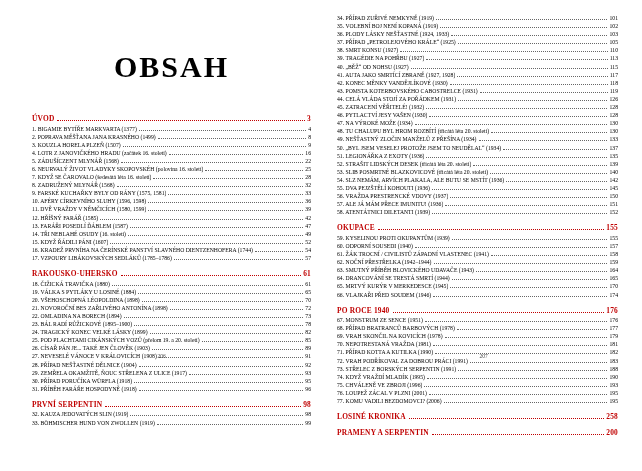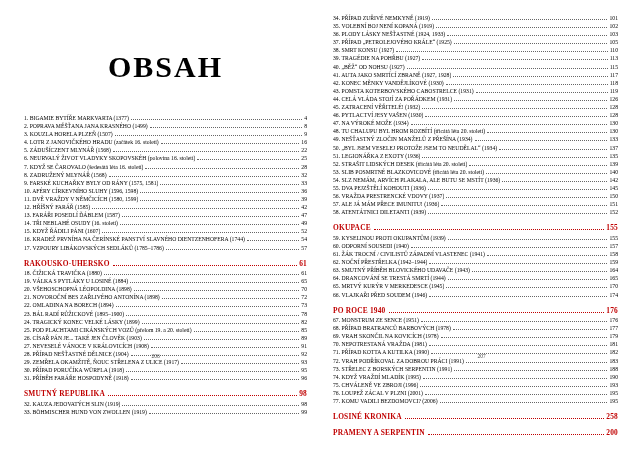--- a/index.html
+++ b/index.html
@@ -17,20 +17,21 @@
     position: relative;
     width: 642px;
     height: 471px;
     box-sizing: border-box;
   }
   .spread {
     display: flex;
     width: 642px;
     height: 365px;
     box-sizing: border-box;
+    padding-left: 8px;
   }
   .col {
     box-sizing: border-box;
     position: relative;
   }
   .col-left {
     width: 321px;
     padding: 14px 14px 0 24px;
   }
   .col-right {
@@ -109,20 +110,27 @@
 </style>
 </head>
 <body>
 
 <div class="page">
   <div class="spread">
 
     <div class="col col-left">
       <div class="obsah-title">OBSAH</div>
 
+      <div class="section">
+        <div class="head-row">
+          <span class="label">ÚVOD</span>
+          <span class="dots"></span>
+          <span class="pg">3</span>
+        </div>
+      </div>
 
       <div class="section">
         <div class="entry">
             <span class="label">1. BIGAMIE BYTÍŘE MARKVARTA (1377)</span>
             <span class="dots"></span>
             <span class="pg">4</span>
           </div>
         <div class="entry">
             <span class="label">2. POPRAVA MĚŠŤANA JANA KRASNÉHO (1499)</span>
             <span class="dots"></span>
@@ -278,21 +286,21 @@
           </div>
         <div class="entry">
             <span class="label">31. PŘÍBĚH FARÁŘE HOSPODYNĚ (1918)</span>
             <span class="dots"></span>
             <span class="pg">96</span>
           </div>
       </div>
 
       <div class="section">
         <div class="head-row">
-          <span class="label">SMUTNÝ REPUBLIKA</span>
+          <span class="label">PRVNÍ SERPENTIN</span>
           <span class="dots"></span>
           <span class="pg">98</span>
         </div>
         <div class="entry">
             <span class="label">32. KAUZA JEDOVATÝCH SLIN (1919)</span>
             <span class="dots"></span>
             <span class="pg">98</span>
           </div>
         <div class="entry">
             <span class="label">33. BÖHMISCHER HUND VON ZWOLLEN (1919)</span>

